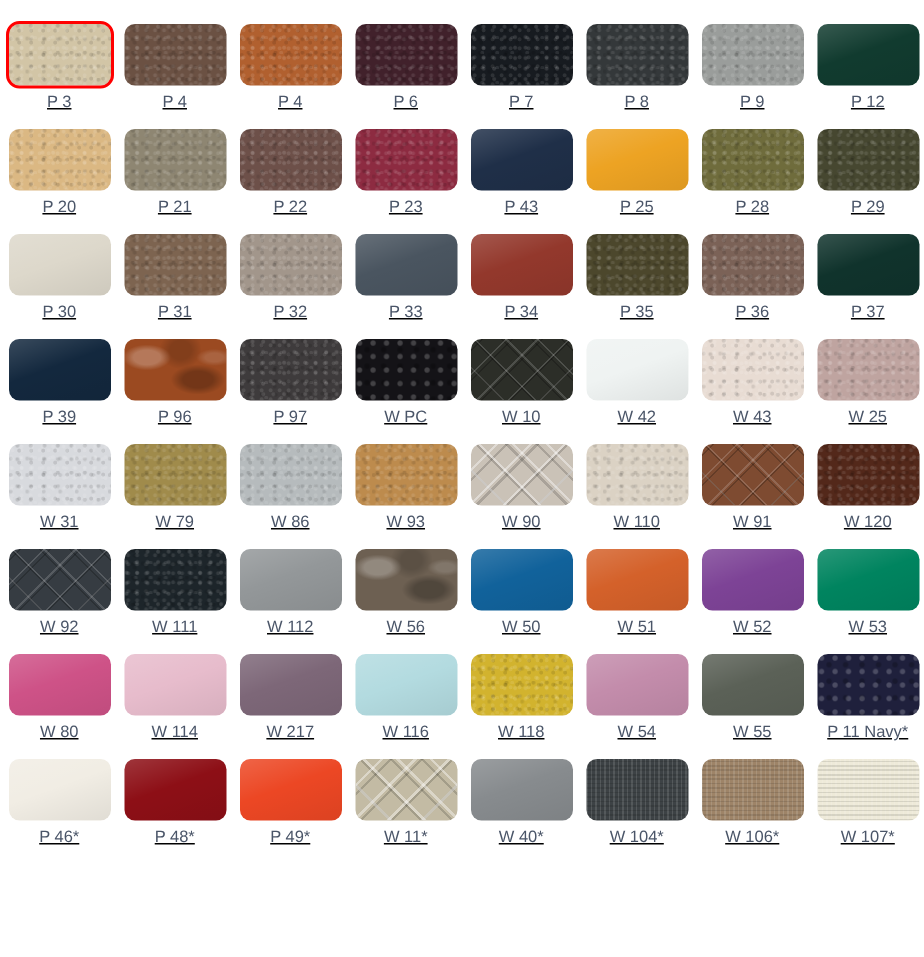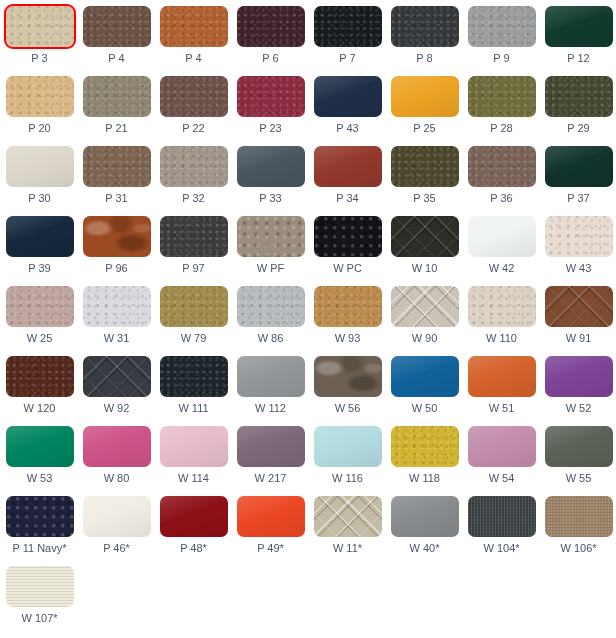--- a/index.html
+++ b/index.html
@@ -7,22 +7,23 @@
   body{
     width:616px;height:638px;
     background:#ffffff;
     font-family:"Liberation Sans","DejaVu Sans",sans-serif;
     overflow:hidden;
   }
   #swatch-grid{
     display:grid;
     grid-template-columns:repeat(8,77px);
     grid-auto-rows:70px;
-    padding-top:6px;
+    padding-top:16px;
     padding-left:1px;
+    text-decoration:underline;
   }
   .swatch-cell{
     width:77px;height:70px;
     display:flex;flex-direction:column;
     align-items:center;
     box-sizing:border-box;
   }
   .swatch-chip{
     position:relative;
     width:68px;height:41px;
@@ -253,26 +254,20 @@
       </div>
       <div class="swatch-label">P 96</div>
     </div>
     <div class="swatch-cell">
       <div class="swatch-chip" style="background: rgb(62, 59, 60);">
         <span class="tex grain"></span>
       </div>
       <div class="swatch-label">P 97</div>
     </div>
     <div class="swatch-cell">
-      <div class="swatch-chip" style="background: rgb(154, 141, 124);">
-        <span class="tex coarse"></span>
-      </div>
-      <div class="swatch-label">W PF</div>
-    </div>
-    <div class="swatch-cell">
       <div class="swatch-chip" style="background: rgb(20, 19, 23);">
         <span class="tex coarse"></span>
       </div>
       <div class="swatch-label">W PC</div>
     </div>
     <div class="swatch-cell">
       <div class="swatch-chip" style="background: rgb(44, 46, 40);">
         <span class="tex quilt"></span>
       </div>
       <div class="swatch-label">W 10</div>

